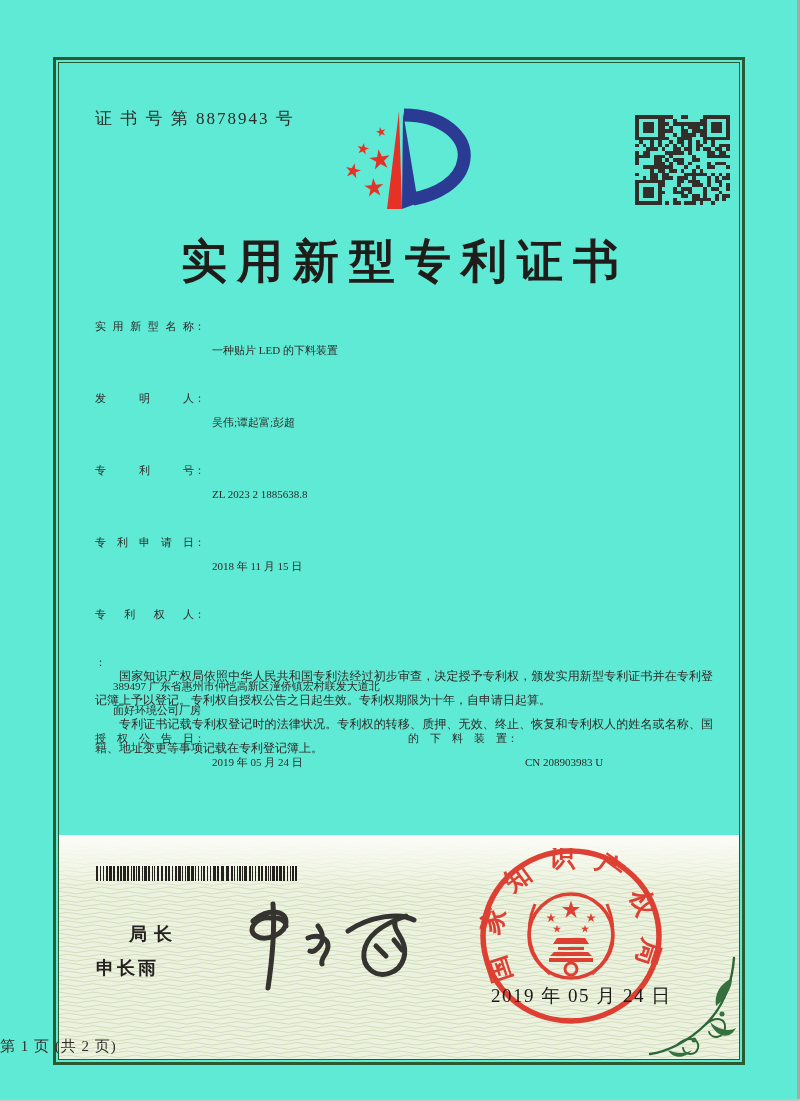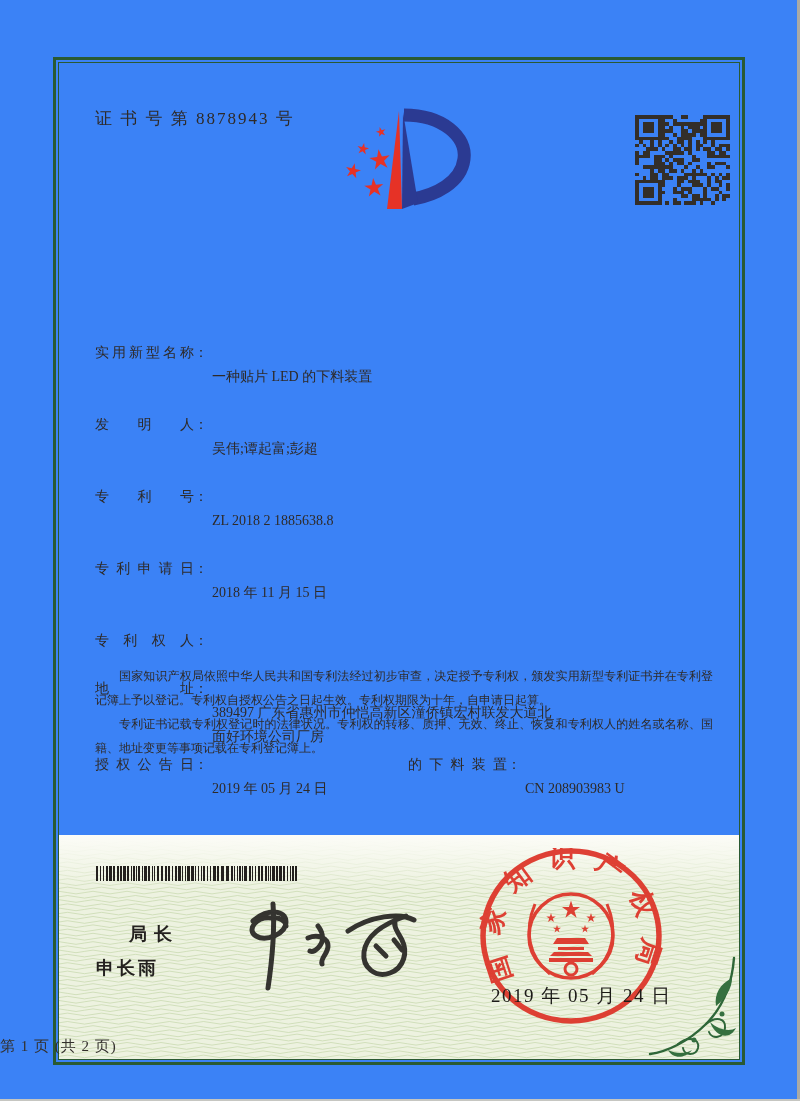--- a/index.html
+++ b/index.html
@@ -1,38 +1,38 @@
 <!DOCTYPE html>
 <html><head>
 <meta charset="utf-8">
 <style>
   html,body{margin:0;padding:0;background:#e8e8e4;}
   .page{
     position:relative;width:800px;height:1101px;margin:0 auto;
-    background:#3b82f6;overflow:hidden;
+    background:#5eead4;overflow:hidden;
     font-family:"Liberation Serif","DejaVu Serif",serif;color:#2e2a28;
   }
   .abs{position:absolute;}
   
   .edge-right{right:0;top:0;width:3px;height:100%;background:#aaaaa5;}
   .edge-bottom{left:0;bottom:0;width:100%;height:2px;background:#c6c6c1;}
   
   .frame{left:53px;top:57px;width:686px;height:1002px;border:3px solid #2a5a32;}
   .frame-inner{position:absolute;inset:2px;border:1px solid #2a5a32;}
   
   .texture{left:59px;top:835px;width:680px;height:224px;background:#edf2e0;}
   .texture svg{display:block;width:680px;height:224px;}
   .texture-fade{position:absolute;left:0;top:0;width:100%;height:52px;
     background:linear-gradient(#fcfcf7,rgba(252,252,247,0));}
   
   .cert-no{left:95px;top:108px;font-size:17px;letter-spacing:2px;line-height:22px;}
   .title{left:0;top:234px;width:100%;text-align:center;font-size:46px;line-height:56px;
     font-weight:bold;letter-spacing:10px;text-indent:10px;color:#1f1c1a;}
   
-  .fields{left:95px;top:341px;width:618px;font-size:14px;}
+  .fields{left:95px;top:314px;width:618px;font-size:11px;}
   .row{display:flex;line-height:24px;margin-bottom:24px;}
   .row.tight{margin-bottom:4px;}
   .lbl{width:99px;flex:none;text-align:justify;text-align-last:justify;}
   .colon{flex:none;width:18px;}
   .val{white-space:pre-line;margin-top:24px;}
   .val1{flex:none;width:196px;}
   
   .paras{left:95px;top:664px;width:618px;font-size:12px;line-height:24px;text-align:justify;}
   .paras p{margin:0;text-indent:2em;}
   
@@ -462,48 +462,48 @@
       <rect x="8" y="24" width="1" height="1" fill="#332e29"></rect>
       <rect x="10" y="24" width="1" height="1" fill="#332e29"></rect>
       <rect x="11" y="24" width="1" height="1" fill="#332e29"></rect>
       <rect x="13" y="24" width="1" height="1" fill="#332e29"></rect>
       <rect x="14" y="24" width="1" height="1" fill="#332e29"></rect>
       <rect x="15" y="24" width="1" height="1" fill="#332e29"></rect>
       <rect x="17" y="24" width="1" height="1" fill="#332e29"></rect>
       <rect x="20" y="24" width="1" height="1" fill="#332e29"></rect>
     </svg>
 
+  <div class="abs title">实用新型专利证书</div>
 
   <div class="abs fields">
     <div class="row">
       <span class="lbl">实用新型名称</span>
         <span class="colon">：</span>
         <span class="val">一种贴片 LED 的下料装置</span>
     </div>
     <div class="row">
       <span class="lbl">发明人</span>
         <span class="colon">：</span>
         <span class="val">吴伟;谭起富;彭超</span>
     </div>
     <div class="row">
       <span class="lbl">专利号</span>
         <span class="colon">：</span>
-        <span class="val">ZL 2018 2 1885638.8</span>
+        <span class="val">ZL 2023 2 1885638.8</span>
     </div>
     <div class="row">
       <span class="lbl">专利申请日</span>
         <span class="colon">：</span>
         <span class="val">2018 年 11 月 15 日</span>
     </div>
     <div class="row">
       <span class="lbl">专利权人</span>
         <span class="colon">：</span>
     </div>
     <div class="row tight">
-      <span class="lbl">地址</span>
         <span class="colon">：</span>
         <span class="val">389497 广东省惠州市仲恺高新区潼侨镇宏村联发大道北
 面好环境公司厂房</span>
     </div>
     <div class="row">
       <span class="lbl">授权公告日</span>
         <span class="colon">：</span>
         <span class="val val1">2019 年 05 月 24 日</span>
         <span class="lbl">的下料装置</span>
         <span class="colon">：</span>

